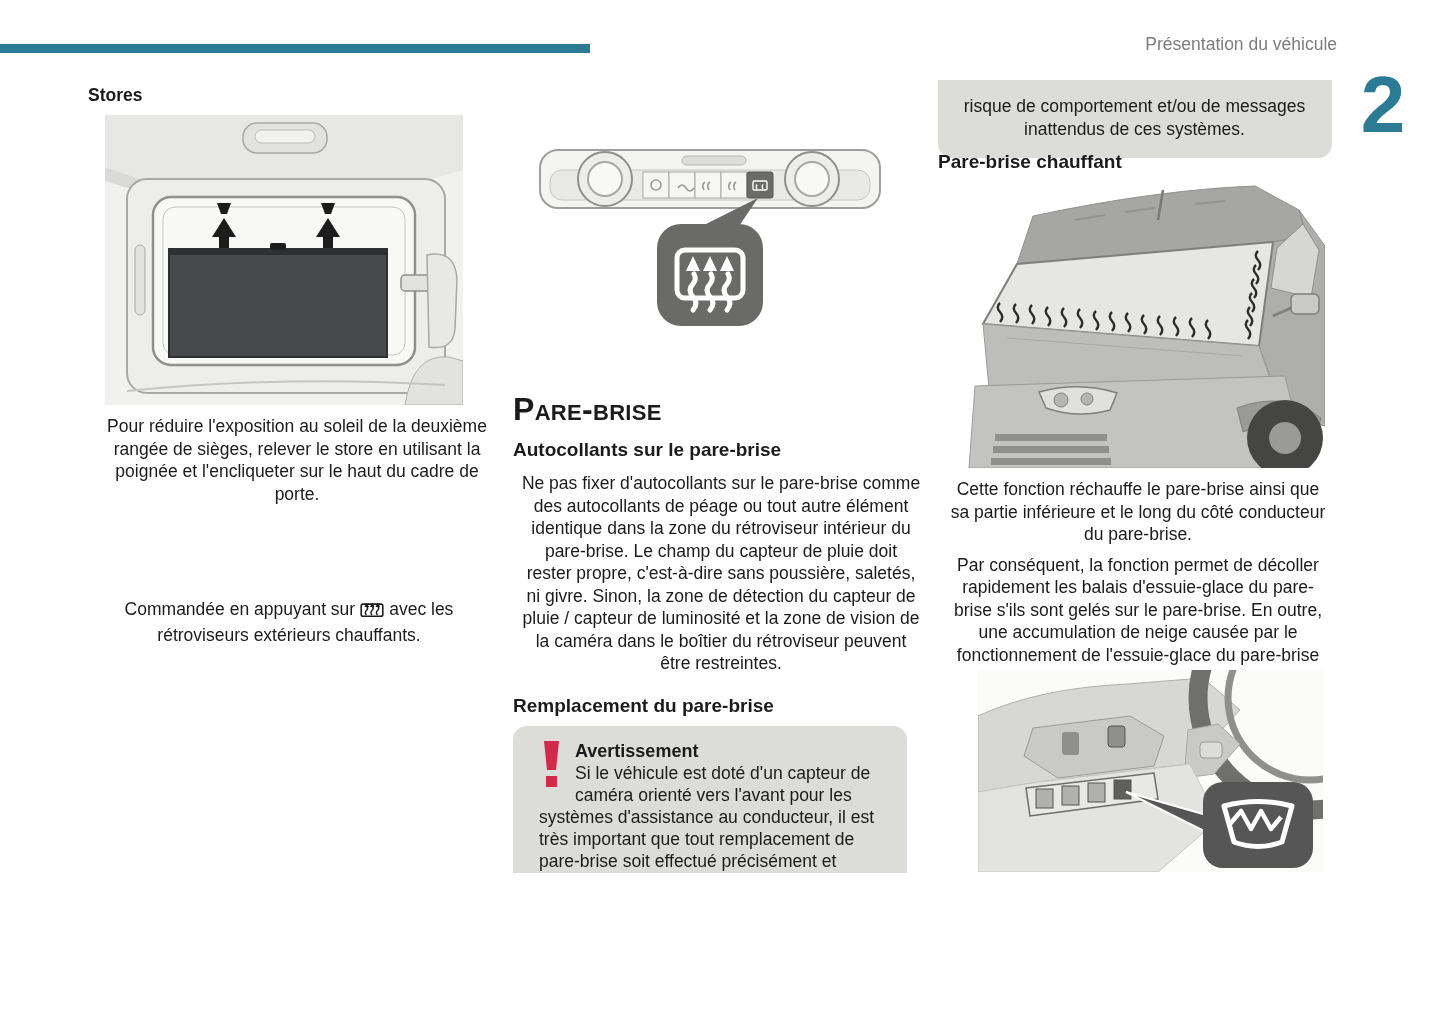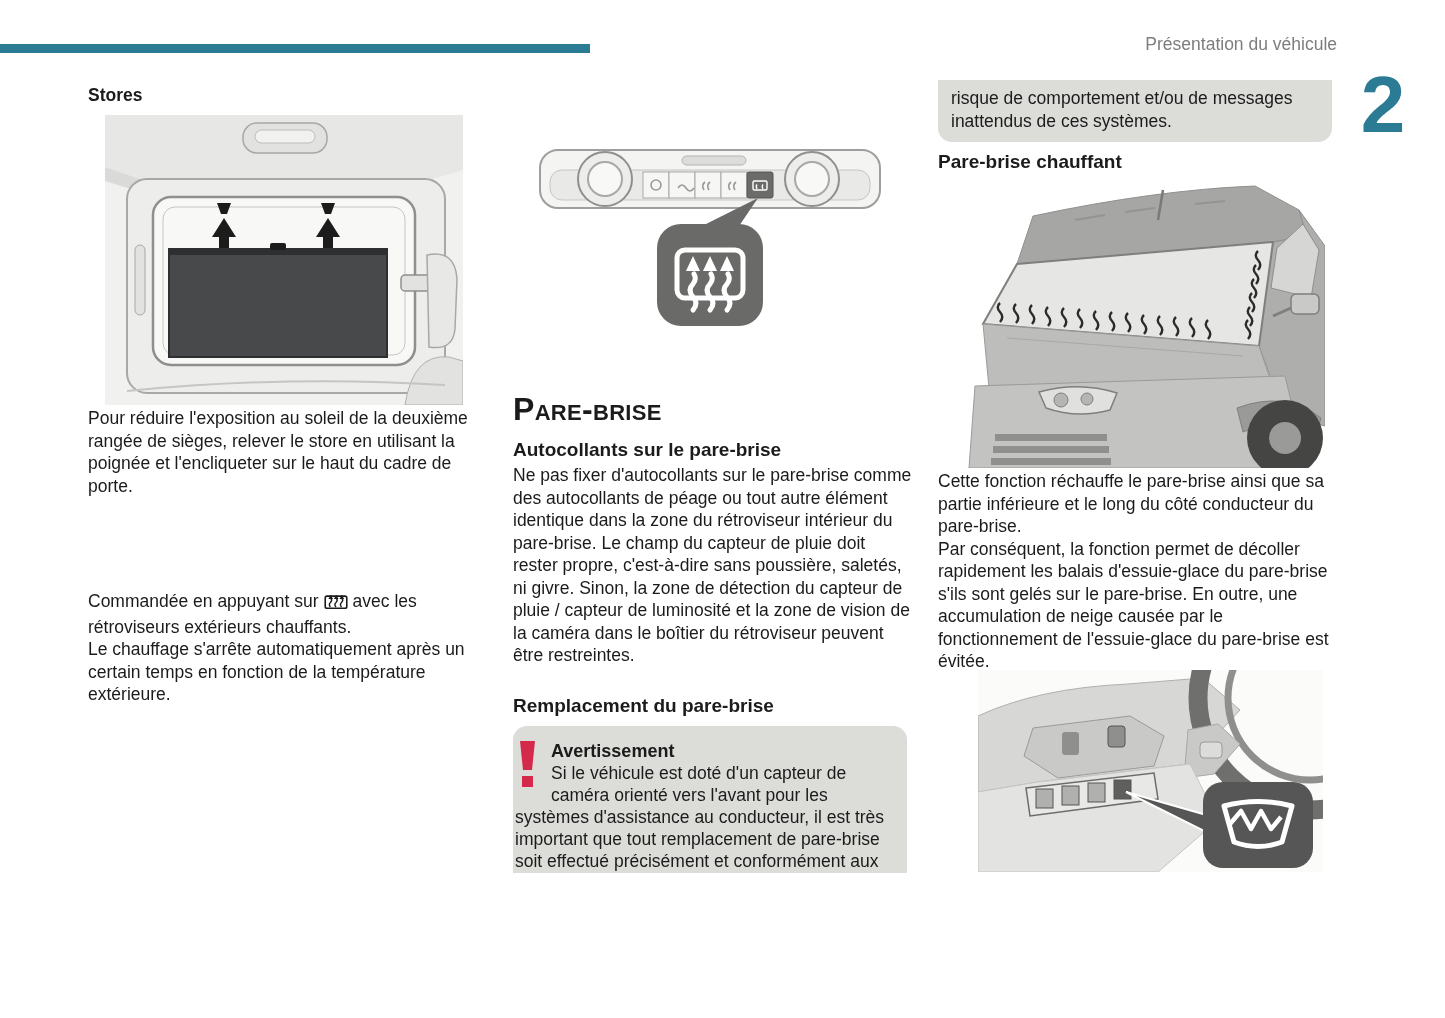--- a/index.html
+++ b/index.html
@@ -1,27 +1,27 @@
 <!DOCTYPE html>
 <html><head>
 <meta charset="utf-8">
 <style>
   html,body{margin:0;padding:0;background:#ffffff;}
   .page{position:relative;width:1445px;height:873px;background:#ffffff;overflow:hidden;
         font-family:"Liberation Sans", sans-serif;color:#1b1b1b;}
   .abs{position:absolute;}
-  p{margin:0;font-size:17.5px;line-height:22.5px;}
+  p{margin:8px;font-size:17.5px;line-height:22.5px;text-align:center;}
   .h1{font-variant:small-caps;font-weight:bold;font-size:32px;line-height:38px;letter-spacing:.3px;}
   .h2{font-weight:bold;font-size:19px;line-height:24px;}
   .h3{font-weight:bold;font-size:17.5px;line-height:22px;}
   .graytext{color:#7d7d7d;}
   .rule{background:#2c7b95;}
   .chapter{color:#2c7b95;font-weight:bold;font-size:80px;line-height:58px;}
   .contbox{background:#dcdcd9;border-radius:0 0 14px 14px;padding:7px 14px 10px 13px;}
-  .warnbox{background:#dcdcd9;border-radius:14px 14px 0 0;padding:14px 15px 0 2px;box-sizing:border-box;overflow:hidden;}
+  .warnbox{background:#dcdcd9;border-radius:14px 14px 0 0;padding:14px 15px 0 26px;box-sizing:border-box;overflow:hidden;}
   .warn-title{font-weight:bold;font-size:18px;line-height:22px;}
   .warn-text{font-size:17.5px;line-height:22px;}
   .excl{float:left;width:25px;height:46px;margin:1px 11px 2px 0;}
   .icon-inline{display:inline-block;vertical-align:-3px;margin:0 5px;}
   .icon-inline.tight-r{margin-right:2px;}
   .pagenum{color:#6e6e6e;font-weight:bold;font-size:17.5px;}
   .illus{display:block;}
 </style>
 </head>
 <body>
@@ -71,21 +71,20 @@
               <path d="M7,15 q-2.4,-2.8 0,-5 q2.4,-2.4 0.4,-4.6"></path>
               <path d="M13,15 q-2.4,-2.8 0,-5 q2.4,-2.4 0.4,-4.6"></path>
               <path d="M19,15 q-2.4,-2.8 0,-5 q2.4,-2.4 0.4,-4.6"></path>
             </g>
             <g fill="#1b1b1b">
               <path d="M4.8,6.2 h5 L7.3,1.6 Z"></path>
               <path d="M10.8,6.2 h5 L13.3,1.6 Z"></path>
               <path d="M16.8,6.2 h5 L19.3,1.6 Z"></path>
             </g>
           </svg></span><span>avec les rétroviseurs extérieurs chauffants.</span></p>
-    <p>Le chauffage s'arrête automatiquement après un certain temps en fonction de la température extérieure.</p>
   </div>
 
   <div class="abs" style="left:530px;top:140px;">
     <svg class="illus" width="360" height="200" viewBox="0 0 360 200">
       <rect width="360" height="200" fill="#ffffff"></rect>
       <rect x="10" y="10" width="340" height="58" rx="18" fill="#f4f4f2" stroke="#9e9e9c" stroke-width="2"></rect>
       <rect x="20" y="30" width="320" height="30" rx="12" fill="#e9e9e7" stroke="#c6c6c4"></rect>
       <rect x="152" y="16" width="64" height="9" rx="4.5" fill="#dcdcda" stroke="#b5b5b3"></rect>
       <circle cx="75" cy="39" r="27" fill="#ededeb" stroke="#8f8f8d" stroke-width="2"></circle>
       <circle cx="75" cy="39" r="17" fill="#f8f8f6" stroke="#a8a8a6" stroke-width="2"></circle>

